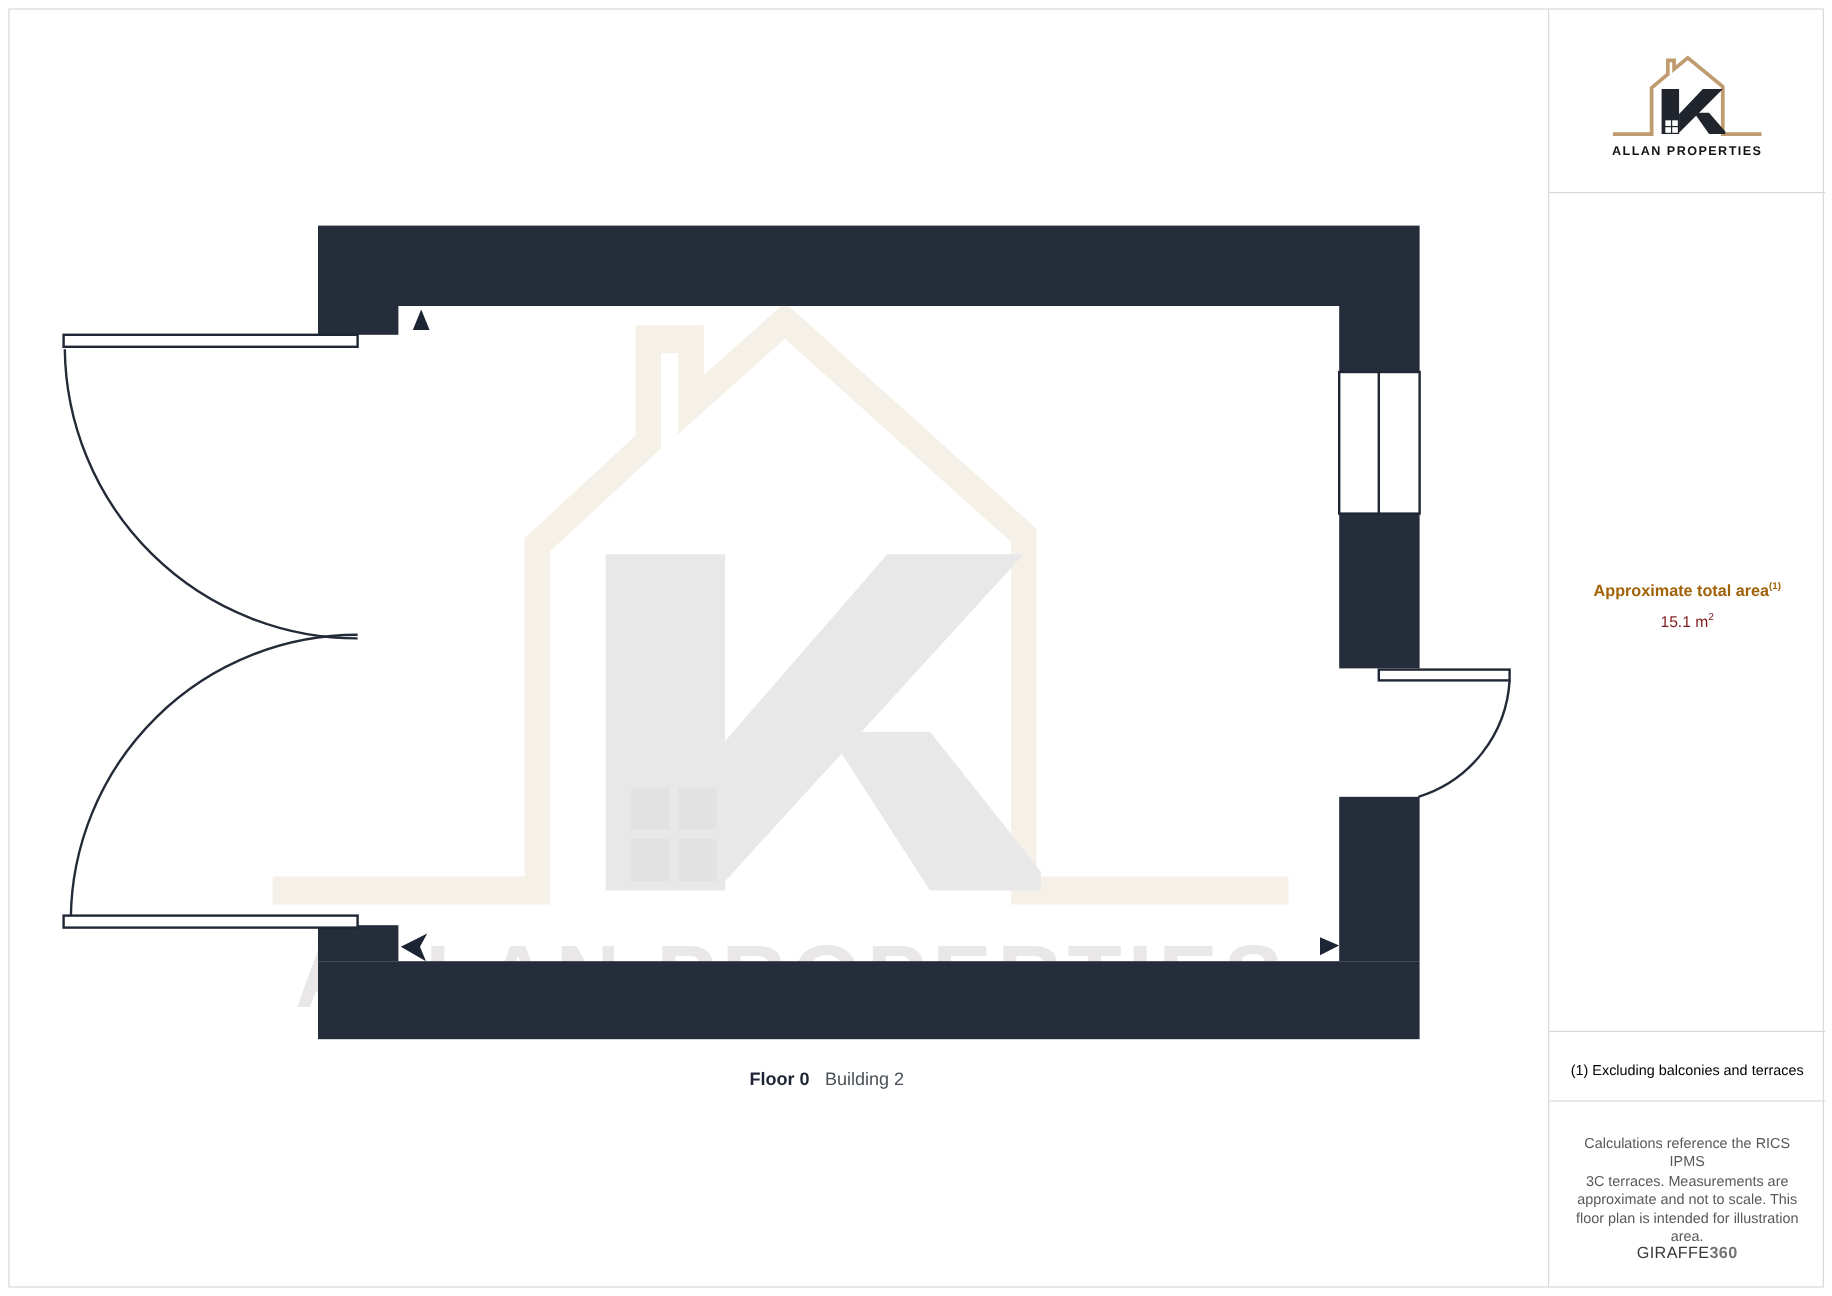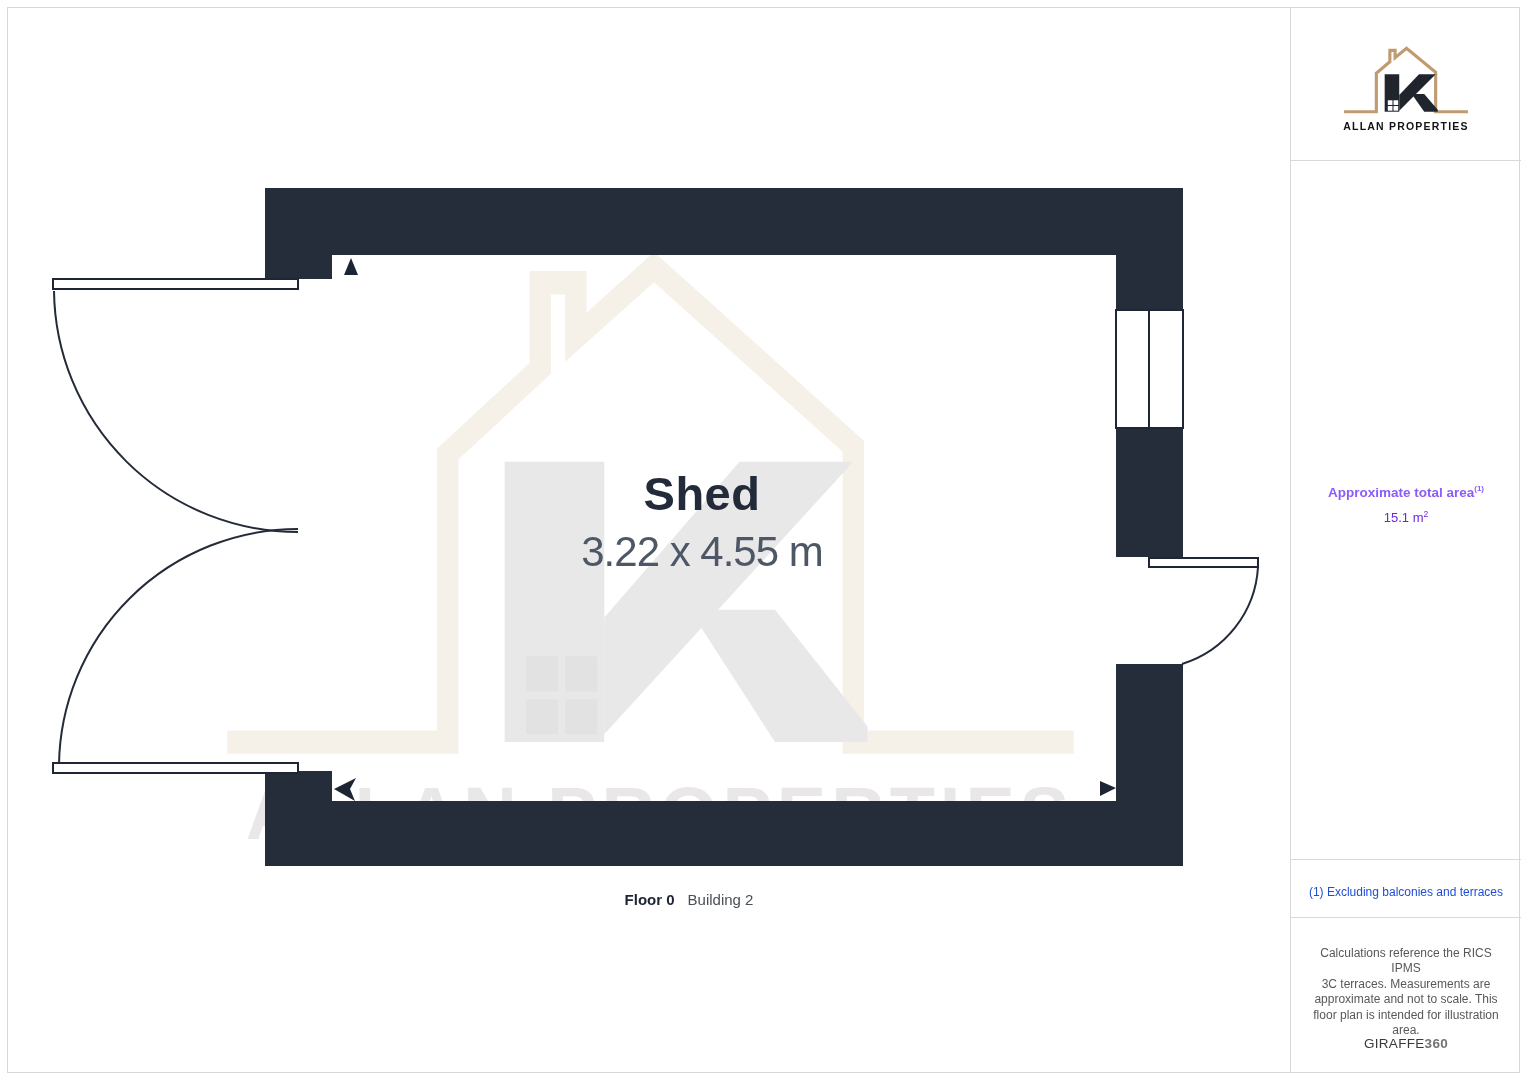--- a/index.html
+++ b/index.html
@@ -35,26 +35,26 @@
   
   .sidebar{position:absolute;left:1290px;top:8px;width:230px;height:1064px;border-left:1px solid #d8d8d8;}
   .divider{position:absolute;left:0;width:230px;height:1px;background:#d9d9d9;}
   .logo-block{position:absolute;left:0;top:36px;width:230px;text-align:center;}
   .logo-block svg{width:128px;height:73px;display:block;margin:0 auto;}
   .logo-block .outline{fill:none;stroke:#bf9b6f;stroke-width:6;stroke-linejoin:miter;}
   .logo-block .kshape{fill:#20242c;}
   .logo-block .pane{fill:#ffffff;}
   .logo-text{margin-top:3px;font-size:10.5px;font-weight:bold;letter-spacing:1.2px;color:#141414;white-space:nowrap;}
   .area-block{position:absolute;left:0;top:476px;width:230px;text-align:center;}
-  .area-title{font-size:13.5px;font-weight:bold;color:#8b5cf6;}
+  .area-title{font-size:13.5px;font-weight:bold;color:#a16207;}
   .area-title sup{font-size:8px;}
-  .area-value{margin-top:9px;font-size:13px;color:#6d28d9;}
+  .area-value{margin-top:9px;font-size:13px;color:#7f1d1d;}
   .area-value sup{font-size:8.5px;}
   .footnote{position:absolute;left:10px;top:877px;width:210px;text-align:center;
-            font-size:12px;color:#1d4ed8;}
+            font-size:12px;color:#000000;}
   .disclaimer{position:absolute;left:18px;top:938px;width:194px;text-align:center;
               font-size:12px;line-height:15.4px;color:#585858;}
   .giraffe{position:absolute;left:0;top:1028px;width:230px;text-align:center;
            font-size:13.5px;color:#3a3a3a;letter-spacing:.3px;}
   .giraffe .bold{font-weight:bold;color:#737373;}
 </style>
 </head>
 <body>
 
 <div class="page">
@@ -104,24 +104,20 @@
         <rect class="leaf" x="45" y="271" width="245" height="10"></rect>
         <rect class="leaf" x="45" y="755" width="245" height="10"></rect>
       </g>
 
       <g>
         <path class="swing" d="M 1250,559 A 108 108 0 0 1 1174,656"></path>
         <rect class="leaf" x="1141" y="550" width="109" height="9"></rect>
       </g>
     </svg>
 
-    <div class="room-label">
-      <div class="room-name">Shed</div>
-      <div class="room-dims">3.22 x 4.55 m</div>
-    </div>
     <div class="floor-label">
       <span class="f">Floor 0</span><span class="b">Building 2</span>
     </div>
   </div>
 
   <div class="sidebar">
     <div class="logo-block">
       <svg viewBox="0 0 246 140">
         <path class="outline" d="M 4,130 H 66 V 56 L 92,34 V 12 H 102 V 26 L 124,8 L 180,54 V 130 H 242"></path>
         <g>

